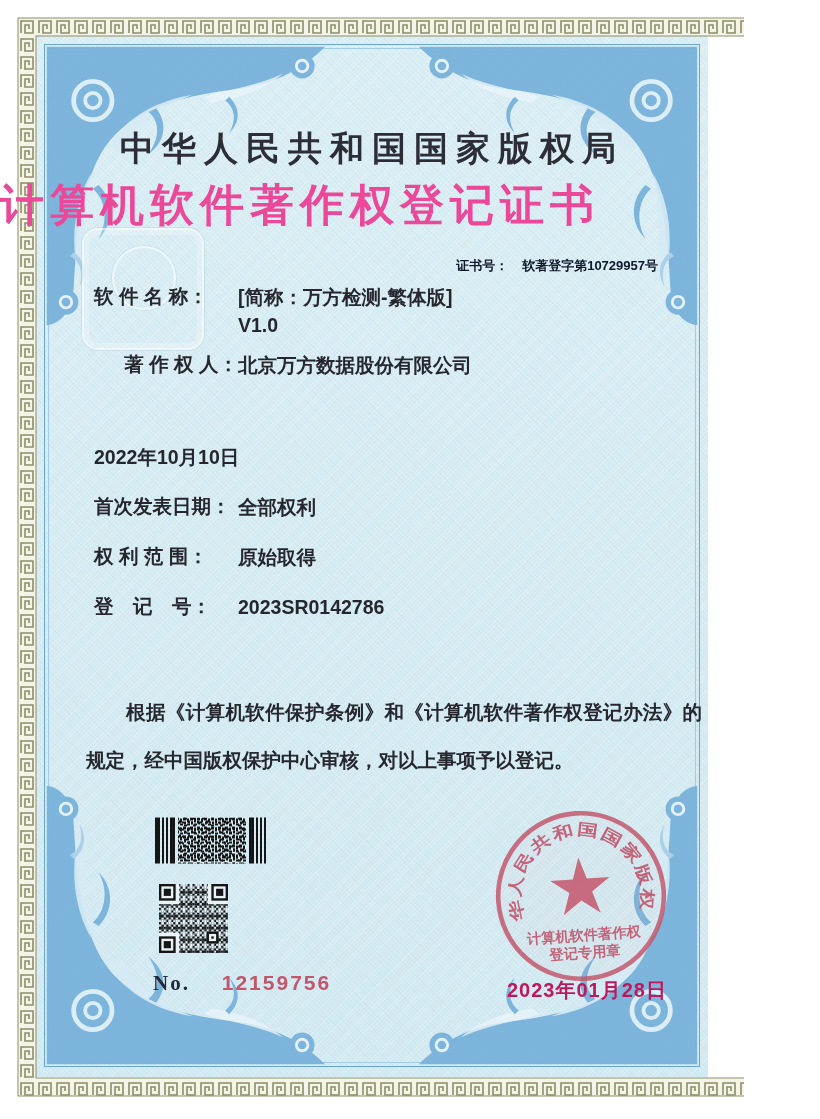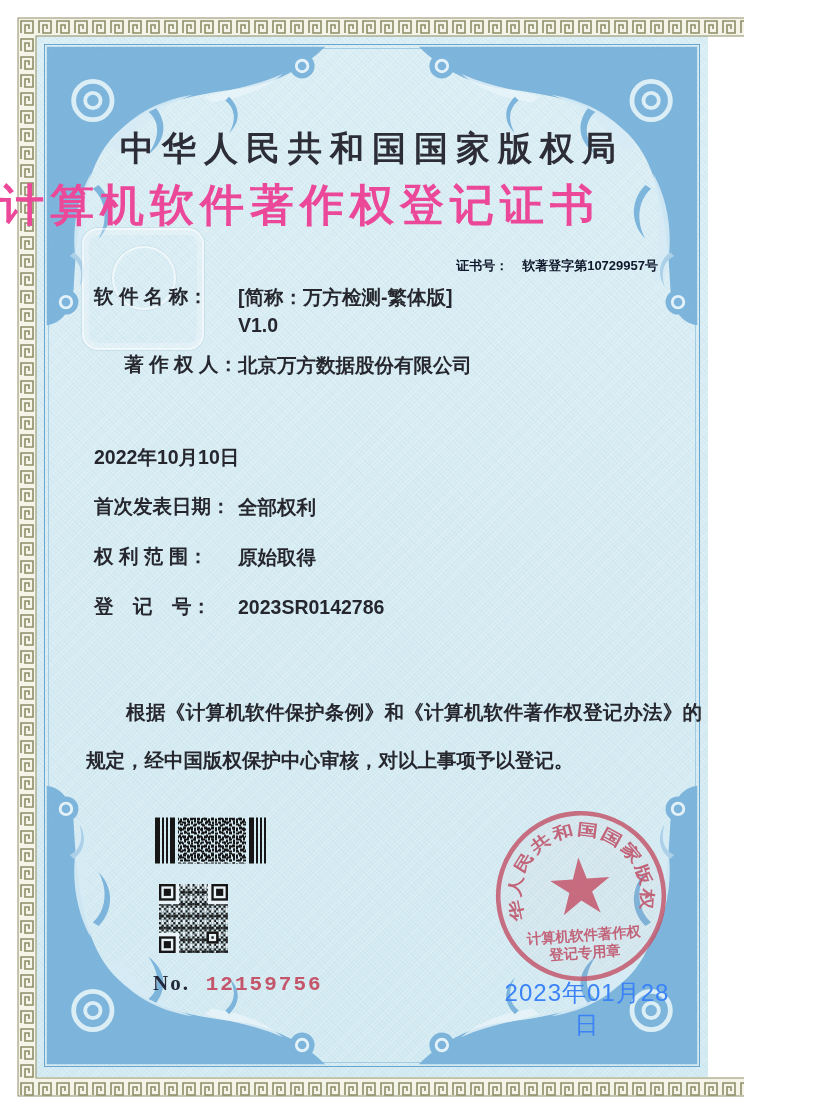--- a/index.html
+++ b/index.html
@@ -38,25 +38,25 @@
   .row .lbl{width:144px;flex:none;white-space:nowrap;}
   .row .val{line-height:28px;}
   .row.multiline{margin-bottom:12px;}
   .row.gap-after{margin-bottom:64px;text-align:right;}
   .statement{position:absolute;top:688px;left:86px;width:616px;font-size:19.5px;font-weight:600;
     line-height:48px;color:#26272e;text-align:justify;text-indent:40px;}
   .barcode{position:absolute;left:155px;top:817px;width:124px;height:47px;}
   .qrcode{position:absolute;left:159px;top:884px;width:69px;height:69px;}
   .serial{position:absolute;left:137px;top:971px;font-size:21px;}
   .serial .no{font-family:"Liberation Serif","DejaVu Serif",serif;color:#23283a;font-weight:600;letter-spacing:2px;margin-left:16px;}
-  .serial .num{font-family:Liberation Mono, monospace;color:var(--serial-red,#c4556a);
-    font-weight:600;letter-spacing:2px;margin-left:10px;}
+  .serial .num{font-family:Liberation Sans, sans-serif;color:var(--serial-red,#c4556a);
+    font-weight:600;letter-spacing:2px;margin-left:26px;}
   .seal{position:absolute;left:489px;top:804px;width:184px;height:184px;transform:rotate(-4deg);opacity:.92;}
   .issue-date{position:absolute;left:497px;top:977px;width:180px;text-align:center;
-    font-size:24px;font-weight:400;letter-spacing:1px;color:#3b82f6;}
+    font-size:20px;font-weight:700;letter-spacing:1px;color:#be185d;}
 </style>
 </head>
 <body>
 
 <div class="page">
 
   <div class="cert-bg"></div>
 
   <svg class="frame-svg" width="820" height="1119" aria-hidden="true">
     <defs>

